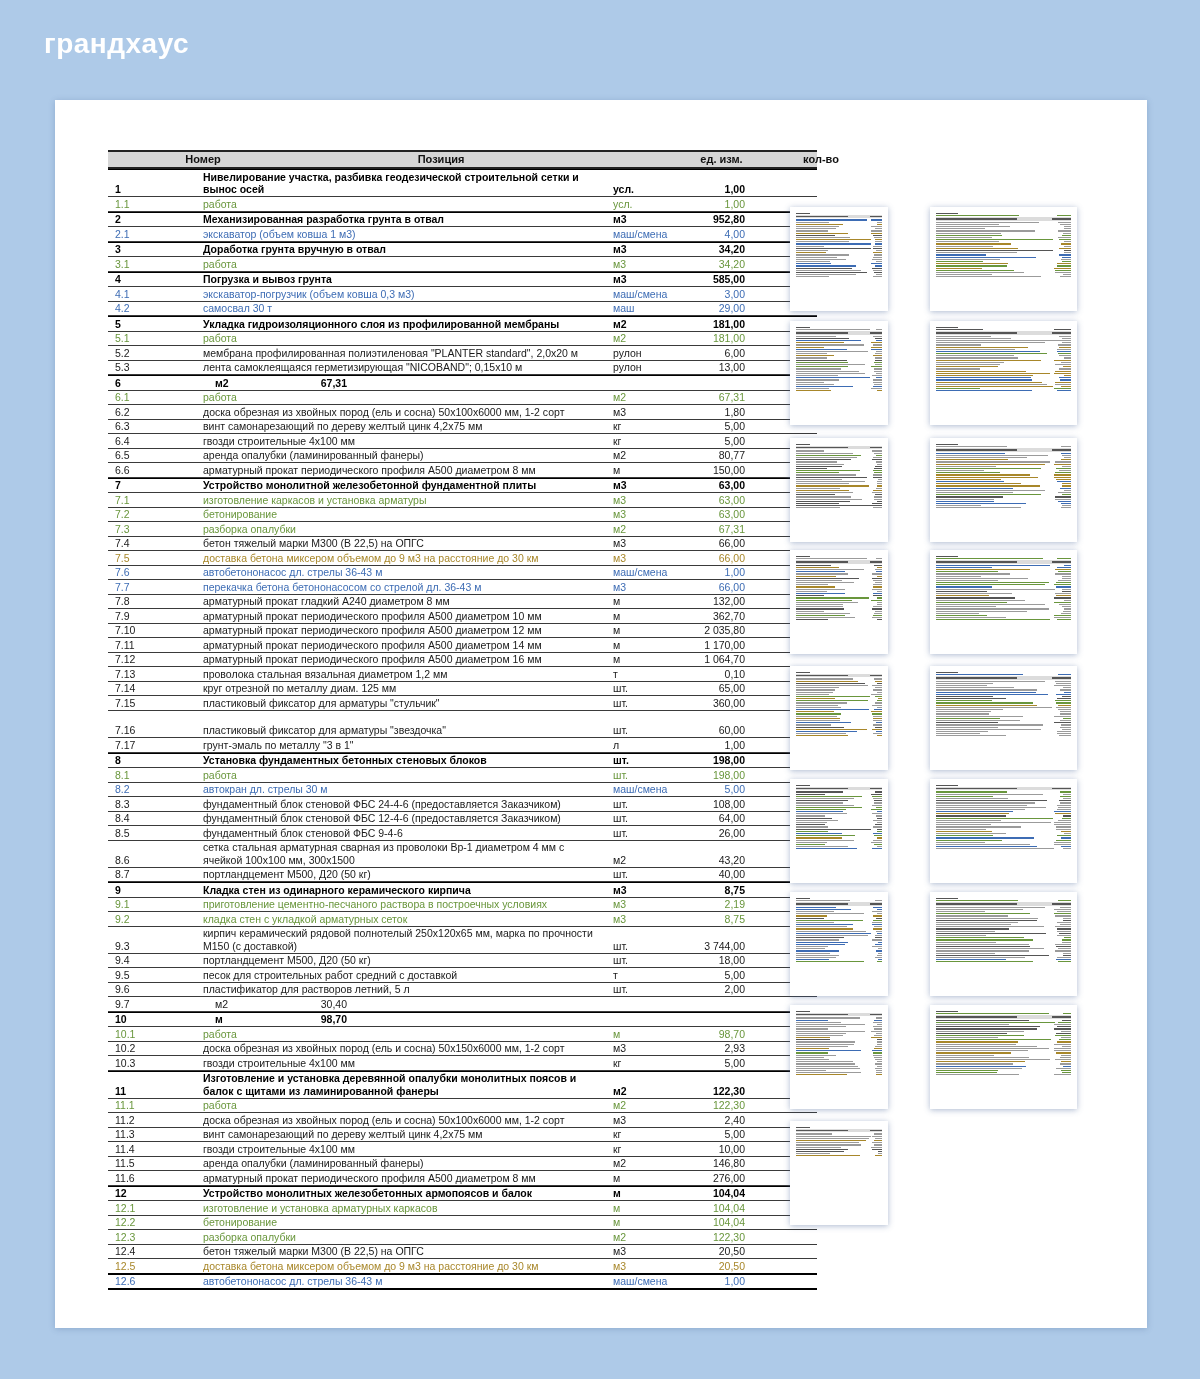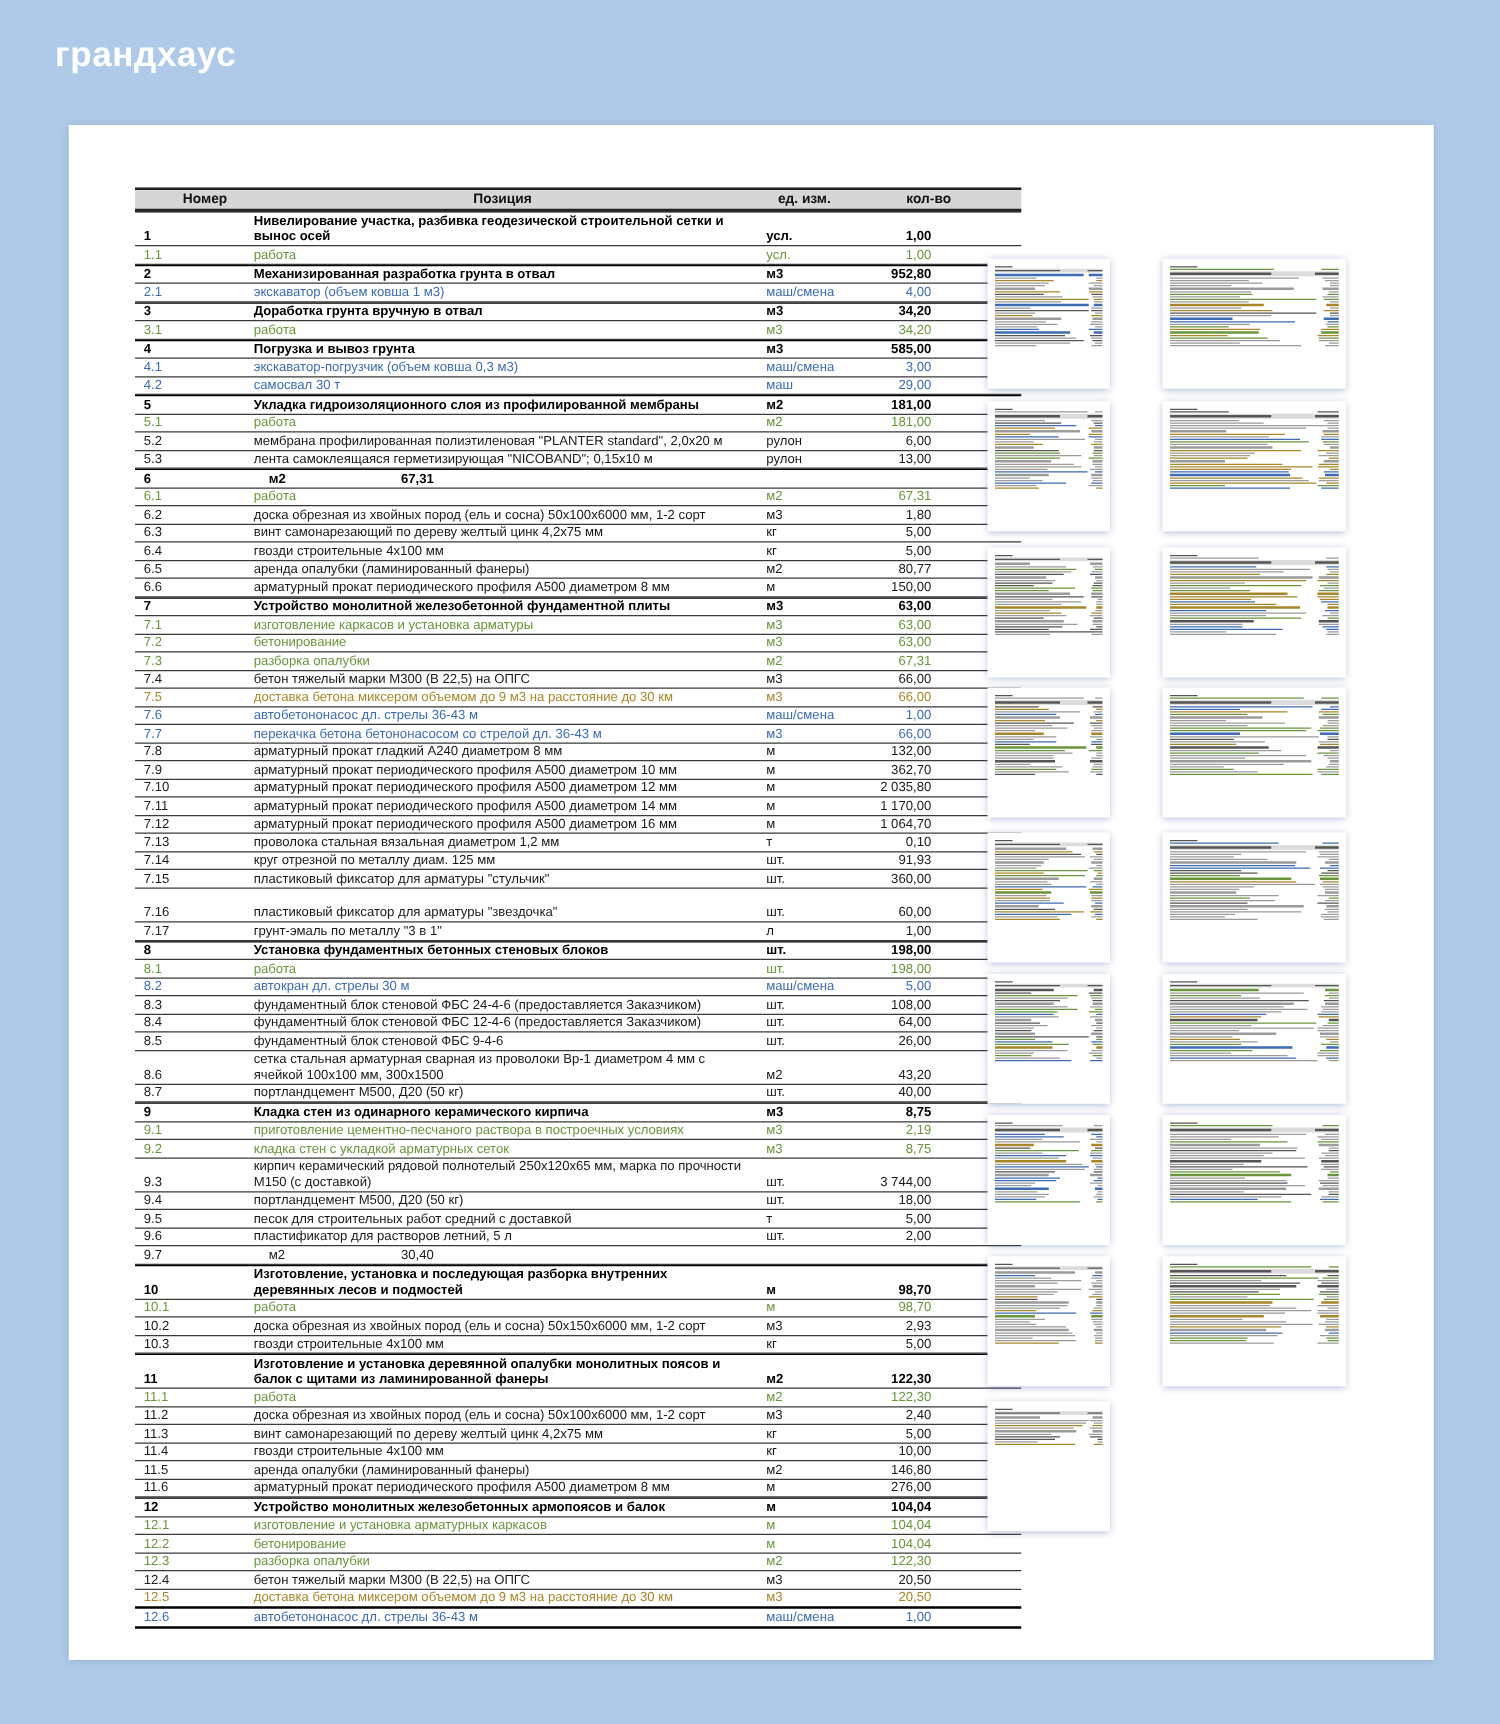--- a/index.html
+++ b/index.html
@@ -23,21 +23,21 @@
   .row.t-material{color:#1a1a1a;}
   .row.t-work{color:#69963c;}
   .row.t-machine{color:#3d6cb4;}
   .row.t-delivery{color:#a8872a;}
   .row.spacer{height:13px;border-bottom:none;}
   .row:last-child,.row:nth-last-child(2){border-bottom:2px solid #000;}
   .c-num{width:95px;padding-left:7px;box-sizing:border-box;flex-shrink:0;}
   .c-pos{width:398px;box-sizing:border-box;flex-shrink:0;}
   .c-unit{width:68px;padding-left:12px;box-sizing:border-box;flex-shrink:0;}
   .c-qty{width:148px;text-align:right;padding-right:72px;box-sizing:border-box;flex-shrink:0;}
-  .thead .c-num,.thead .c-unit{padding-left:17px;}
+  .thead .c-num,.thead .c-unit{padding-left:17px;margin-left:39px;}
   .thead .c-qty{padding-right:0;text-align:center;}
   .thumb{position:absolute;background:#fff;box-shadow:0 1px 6px rgba(70,100,150,.45);
          padding:5px 6px;box-sizing:border-box;overflow:hidden;}
   .tl{display:flex;justify-content:space-between;align-items:center;margin:1px 0;}
   .tl .lbar,.tl .rbar{height:1.2px;}
   .tl.hdr{background:#dcdcdc;padding:1px 0;}
 </style>
 </head>
 <body>
 
@@ -254,21 +254,21 @@
             <div class="row t-material">
               <div class="c-num">7.13</div>
               <div class="c-pos">проволока стальная вязальная диаметром 1,2 мм</div>
               <div class="c-unit">т</div>
               <div class="c-qty">0,10</div>
             </div>
             <div class="row t-material">
               <div class="c-num">7.14</div>
               <div class="c-pos">круг отрезной по металлу диам. 125 мм</div>
               <div class="c-unit">шт.</div>
-              <div class="c-qty">91,93</div>
+              <div class="c-qty">65,00</div>
             </div>
             <div class="row t-material">
               <div class="c-num">7.15</div>
               <div class="c-pos">пластиковый фиксатор для арматуры "стульчик"</div>
               <div class="c-unit">шт.</div>
               <div class="c-qty">360,00</div>
             </div>
             <div class="row spacer"></div>
             <div class="row t-material">
               <div class="c-num">7.16</div>
@@ -372,21 +372,20 @@
               <div class="c-unit">шт.</div>
               <div class="c-qty">2,00</div>
             </div>
             <div class="row t-material">
               <div class="c-num">9.7</div>
               <div class="c-unit">м2</div>
               <div class="c-qty">30,40</div>
             </div>
             <div class="row t-main">
               <div class="c-num">10</div>
-              <div class="c-pos">Изготовление, установка и последующая разборка внутренних деревянных лесов и подмостей</div>
               <div class="c-unit">м</div>
               <div class="c-qty">98,70</div>
             </div>
             <div class="row t-work">
               <div class="c-num">10.1</div>
               <div class="c-pos">работа</div>
               <div class="c-unit">м</div>
               <div class="c-qty">98,70</div>
             </div>
             <div class="row t-material">

